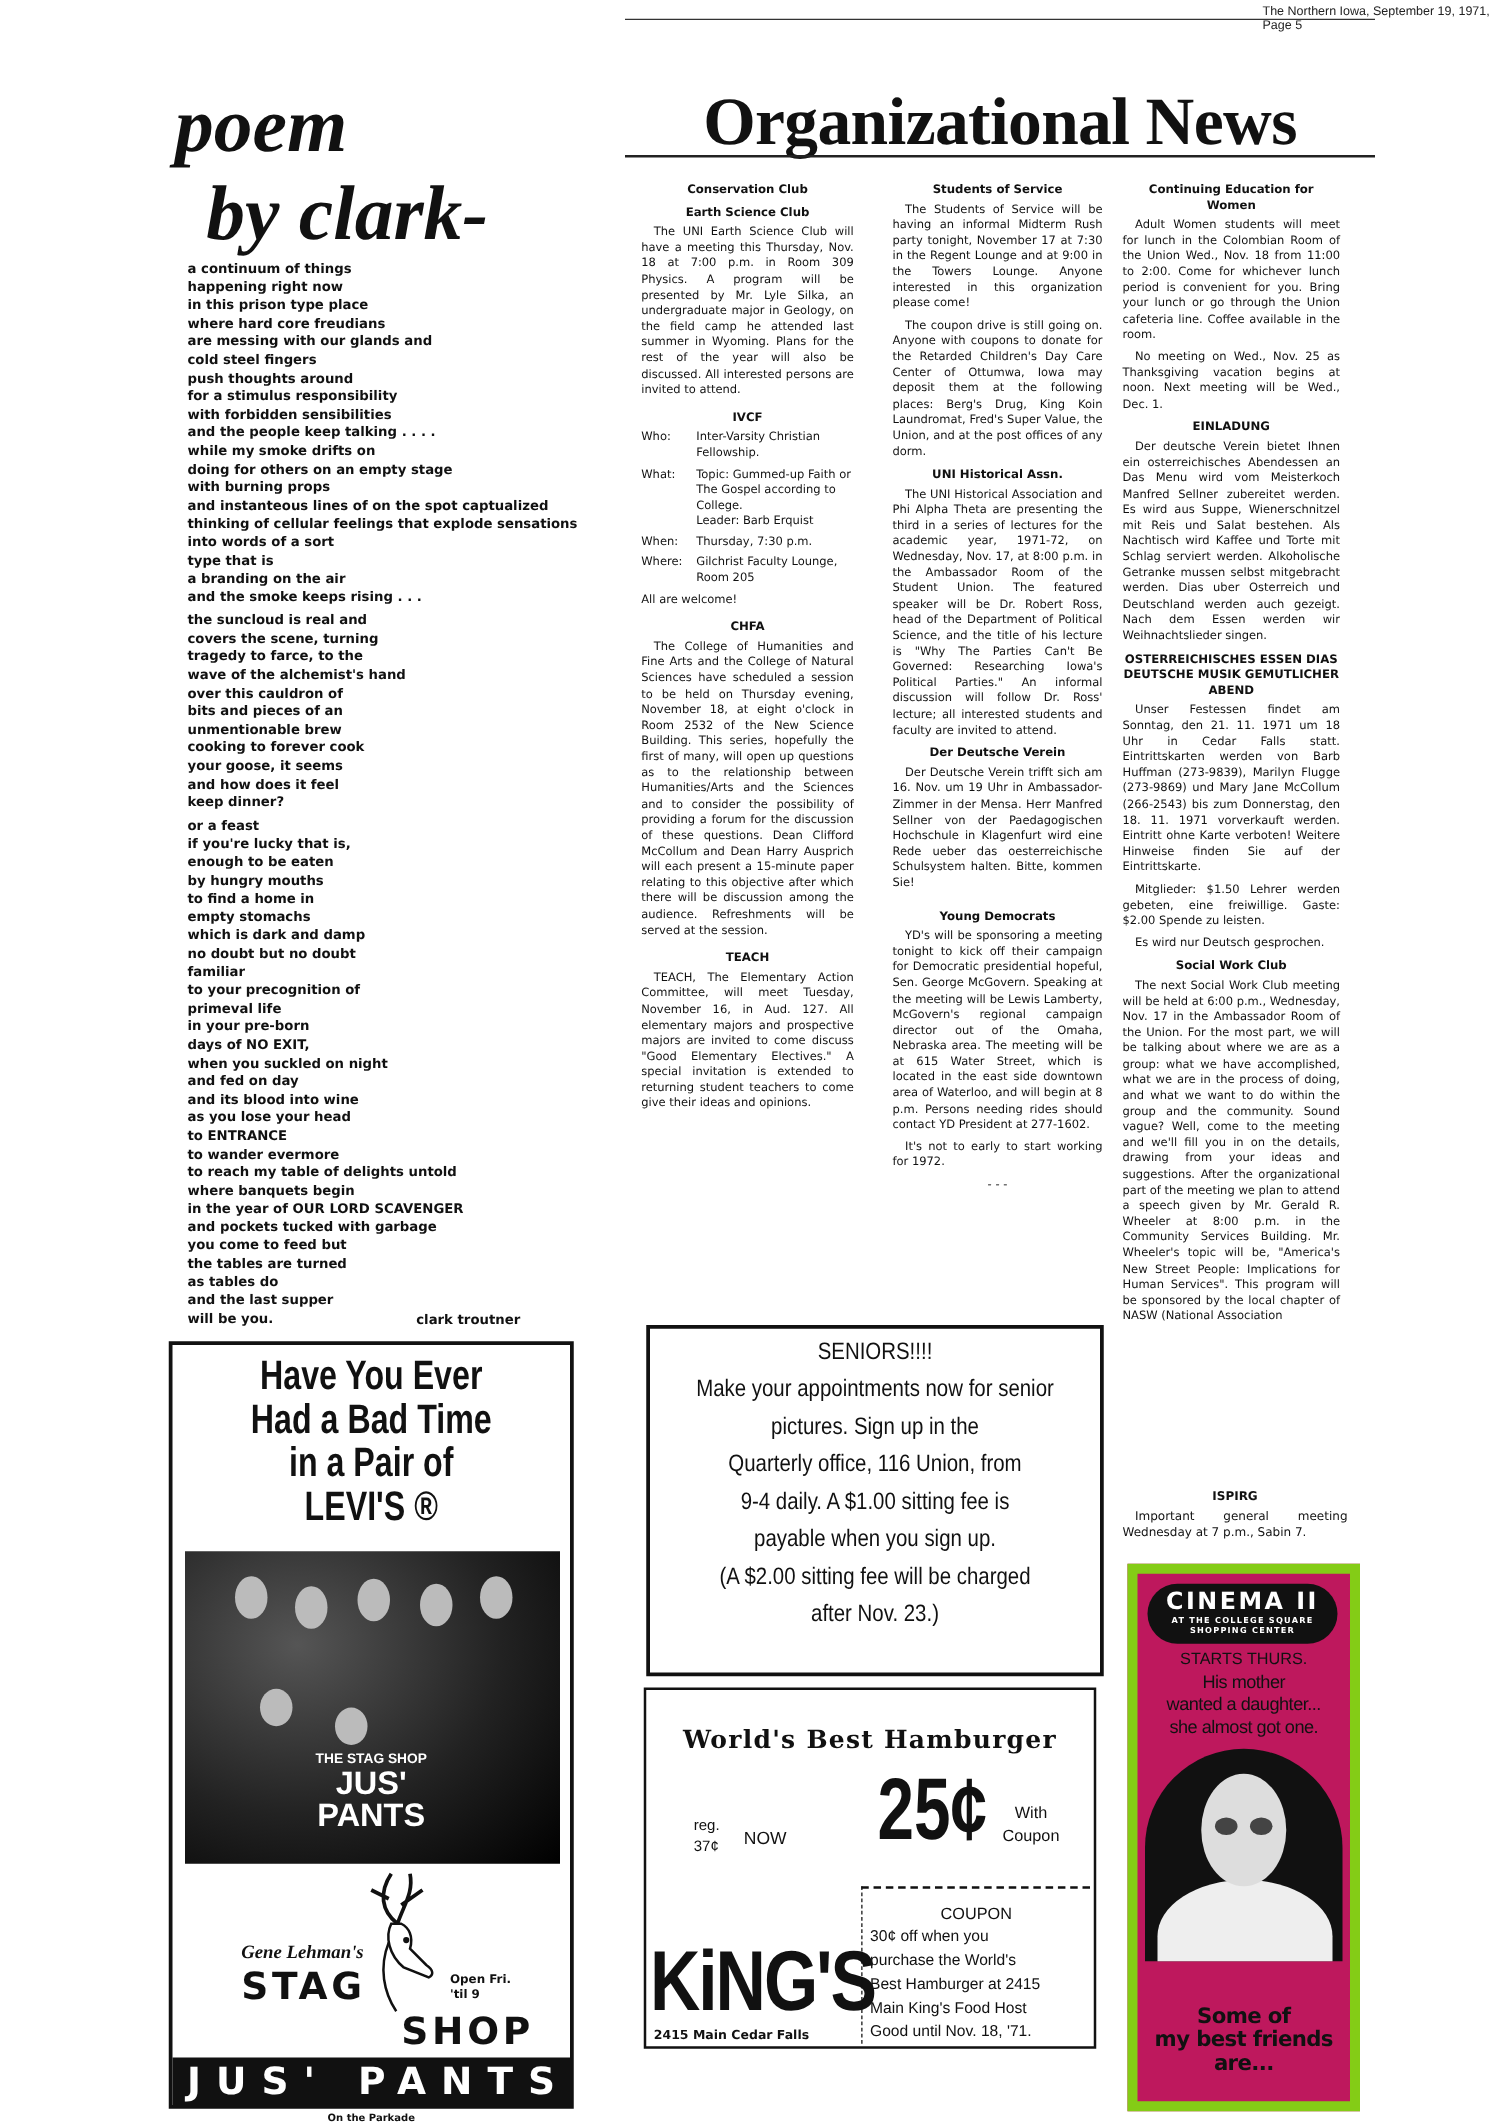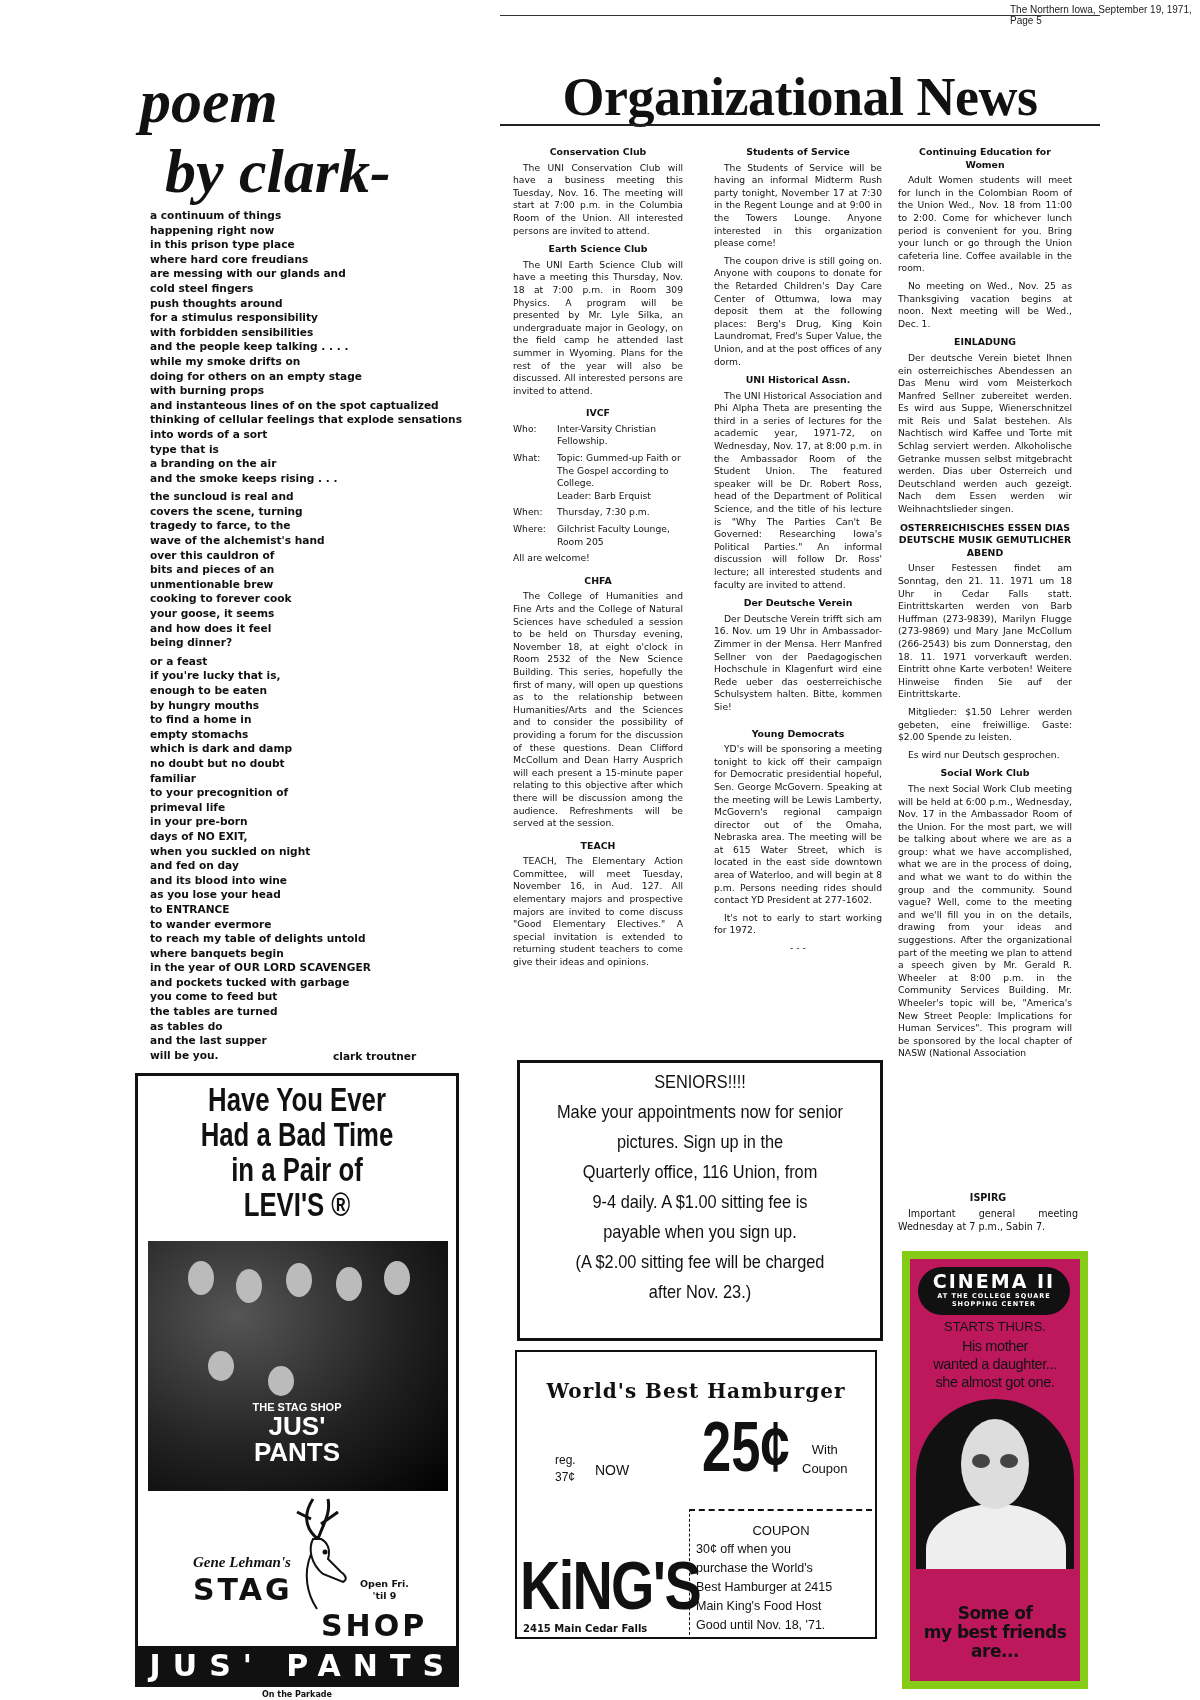--- a/index.html
+++ b/index.html
@@ -33,21 +33,21 @@
   .levis{left:135px;top:1073px;width:318px;height:608px;border:3px solid #111;background:#fff;}
   .levis-head{position:absolute;left:0;top:6px;width:100%;text-align:center;font-family:"Liberation Sans",sans-serif;font-weight:bold;font-size:33px;line-height:35px;transform:scaleX(0.78);transform-origin:center top;}
   .levis-photo{position:absolute;left:10px;top:165px;width:300px;height:250px;background:radial-gradient(ellipse at 30% 30%,#555 0,#222 55%,#000 100%);}
   .levis-photo .ph{position:absolute;border-radius:50%;background:#bbb;}
   .stag-shop-sign{position:absolute;left:0;top:200px;width:100%;text-align:center;color:#fff;font-weight:bold;font-family:"Liberation Sans",sans-serif;}
   .stag-small{font-size:11px;}
   .stag-big{font-size:26px;line-height:26px;}
   .gene{position:absolute;left:55px;top:478px;font-family:"Liberation Serif",serif;font-style:italic;font-weight:bold;font-size:15px;}
   .stag-word{position:absolute;left:55px;top:496px;font-family:"DejaVu Sans",sans-serif;font-weight:bold;font-size:30px;letter-spacing:3px;}
   .shop-word{position:absolute;left:183px;top:532px;font-family:"DejaVu Sans",sans-serif;font-weight:bold;font-size:30px;letter-spacing:3px;}
-  .open-fri{position:absolute;left:222px;top:502px;font-size:9.5px;font-weight:bold;text-align:center;line-height:12px;}
+  .open-fri{position:absolute;left:222px;top:502px;font-size:9.5px;font-weight:bold;line-height:12px;}
   .deer{position:absolute;left:145px;top:418px;width:80px;height:120px;}
   .jus-bar{position:absolute;left:0;top:570px;width:100%;height:40px;background:#111;color:#fff;font-family:"DejaVu Sans",sans-serif;font-weight:bold;font-size:30px;letter-spacing:12px;text-align:right;line-height:40px;}
   .parkade{position:absolute;left:0;top:614px;width:100%;text-align:center;font-size:8px;font-weight:bold;}
   
   .seniors{left:517px;top:1060px;width:360px;height:275px;border:3px solid #111;background:#fff;font-family:"Liberation Sans",sans-serif;text-align:center;}
   .seniors .t{display:block;font-size:19px;line-height:30px;transform:scaleX(0.86);transform-origin:center;}
   .seniors .hd{margin-top:4px;}
   
   .kings{left:515px;top:1350px;width:358px;height:285px;border:2px solid #111;background:#fff;}
   .kings-head{position:absolute;left:0;top:6px;width:100%;text-align:center;font-family:"DejaVu Serif",serif;font-weight:bold;font-size:20px;letter-spacing:1px;margin-top:21px;}
@@ -111,21 +111,21 @@
     <span class="ln">the suncloud is real and</span>
     <span class="ln">covers the scene, turning</span>
     <span class="ln">tragedy to farce, to the</span>
     <span class="ln">wave of the alchemist's hand</span>
     <span class="ln">over this cauldron of</span>
     <span class="ln">bits and pieces of an</span>
     <span class="ln">unmentionable brew</span>
     <span class="ln">cooking to forever cook</span>
     <span class="ln">your goose, it seems</span>
     <span class="ln">and how does it feel</span>
-    <span class="ln">being dinner?</span>
+    <span class="ln">keep dinner?</span>
     <span class="ln gap"></span>
     <span class="ln">or a feast</span>
     <span class="ln">if you're lucky that is,</span>
     <span class="ln">enough to be eaten</span>
     <span class="ln">by hungry mouths</span>
     <span class="ln">to find a home in</span>
     <span class="ln">empty stomachs</span>
     <span class="ln">which is dark and damp</span>
     <span class="ln">no doubt but no doubt</span>
     <span class="ln">familiar</span>
@@ -147,21 +147,20 @@
     <span class="ln">the tables are turned</span>
     <span class="ln">as tables do</span>
     <span class="ln">and the last supper</span>
     <span class="ln">will be you.</span>
   </div>
 <div class="abs poem-author">clark troutner</div>
 
 <div class="abs col col1">
   <section>
     <h4>Conservation Club</h4>
-    <p>The UNI Conservation Club will have a business meeting this Tuesday, Nov. 16. The meeting will start at 7:00 p.m. in the Columbia Room of the Union. All interested persons are invited to attend.</p>
   </section>
   <section>
     <h4>Earth Science Club</h4>
     <p>The UNI Earth Science Club will have a meeting this Thursday, Nov. 18 at 7:00 p.m. in Room 309 Physics. A program will be presented by Mr. Lyle Silka, an undergraduate major in Geology, on the field camp he attended last summer in Wyoming. Plans for the rest of the year will also be discussed. All interested persons are invited to attend.</p>
   </section>
   <section>
     <h4 style="margin-top:10px">IVCF</h4>
     <div class="ivcf-row">
         <span class="k">Who:</span>
         <span class="v">Inter-Varsity Christian Fellowship.</span>

